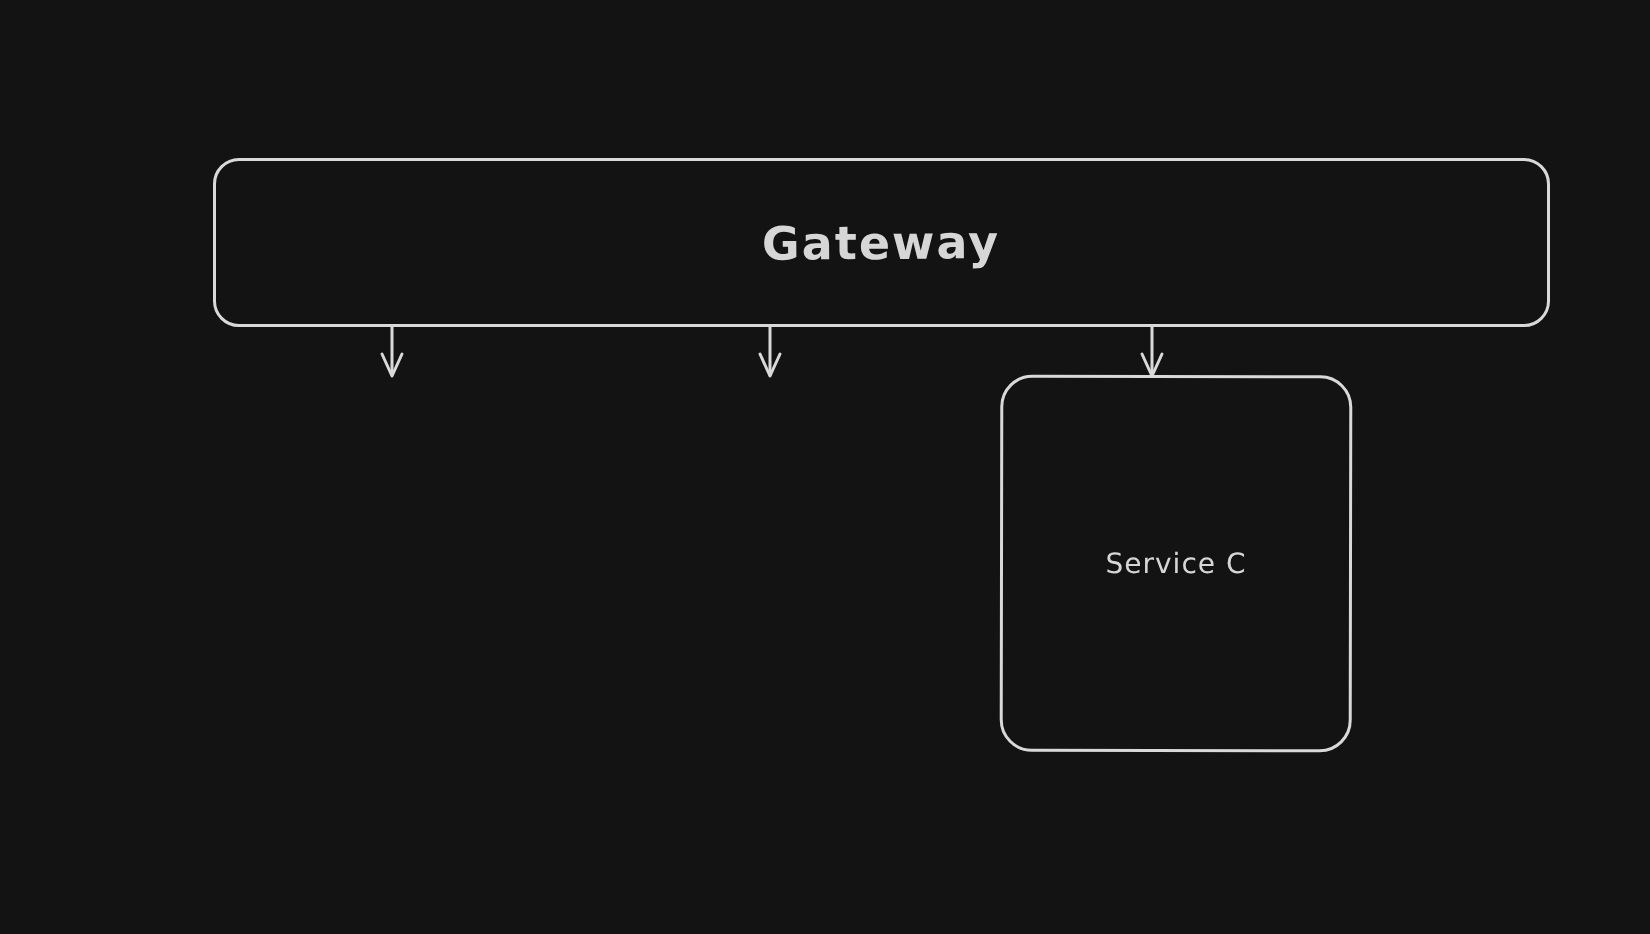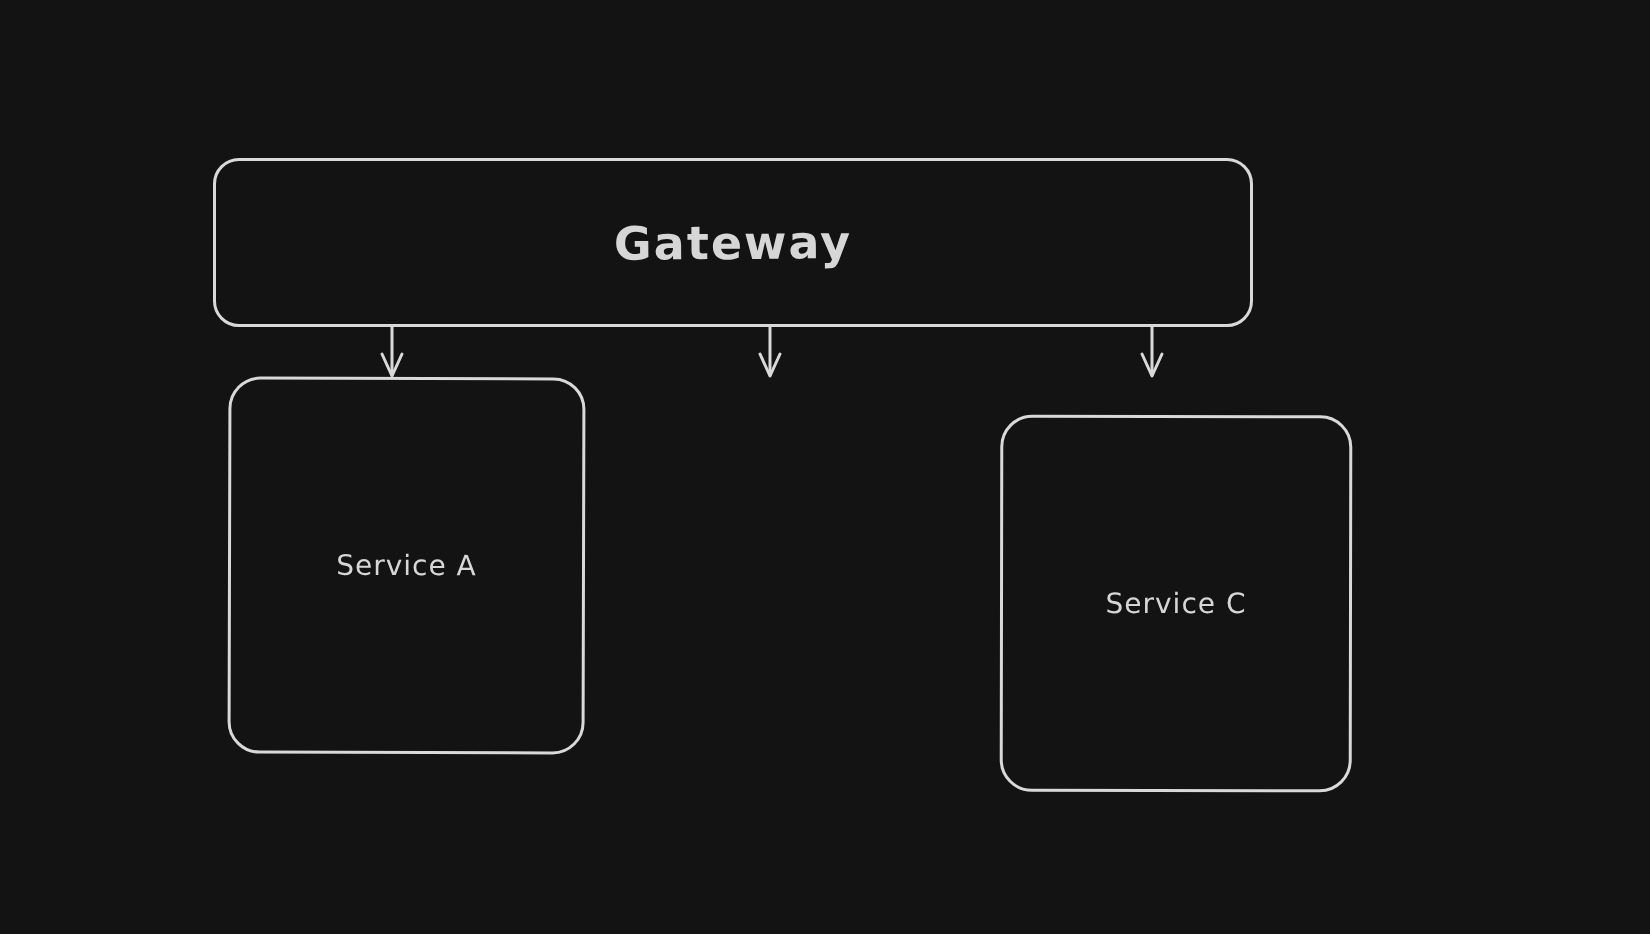--- a/index.html
+++ b/index.html
@@ -27,21 +27,21 @@
     border:3px solid var(--stroke);
     background:transparent;
     display:flex;
     align-items:center;
     justify-content:center;
     color:var(--text);
     box-sizing:border-box;
   }
   .node-gateway{
     left:213px; top:158px;
-    width:1040px; height:169px;
+    width:1337px; height:169px;
     border-radius:26px;
   }
   .node-gateway .label{
     font-size:46px;
     font-weight:600;
     letter-spacing:2px;
     transform:rotate(-0.4deg);
   }
   .node-service .label{
     font-size:28px;
@@ -58,21 +58,20 @@
     left:615px; top:377px;
     width:355px; height:378px;
     border-radius:32px;
     transform:rotate(-0.15deg);
   }
   .node-service-c{
     left:1000px; top:375px;
     width:352px; height:377px;
     border-radius:32px;
     transform:rotate(0.1deg);
-    margin-top:40px;
   }
   .edge{
     position:absolute;
     width:32px; height:54px;
     color:var(--stroke);
   }
   .edge svg{ display:block; width:100%; height:100%; }
   .edge-a{ left:376px; top:325px; }
   .edge-b{ left:754px; top:325px; }
   .edge-c{ left:1136px; top:325px; }
@@ -104,22 +103,19 @@
     </svg>
   </div>
 
   <div class="edge edge-c">
     <svg viewBox="0 0 32 54" fill="none" xmlns="http://www.w3.org/2000/svg">
       <line x1="16" y1="0" x2="16" y2="50" stroke="currentColor" stroke-width="3" stroke-linecap="round"></line>
       <path d="M6 29 L16 51 L26 29" stroke="currentColor" stroke-width="3" fill="none" stroke-linecap="round" stroke-linejoin="round"></path>
     </svg>
   </div>
 
-  <div class="node node-service node-service-a">
-    <span class="label">Service A</span>
-  </div>
 
 
   <div class="node node-service node-service-c">
     <span class="label">Service C</span>
   </div>
 
 </div>
 
 </body></html>

